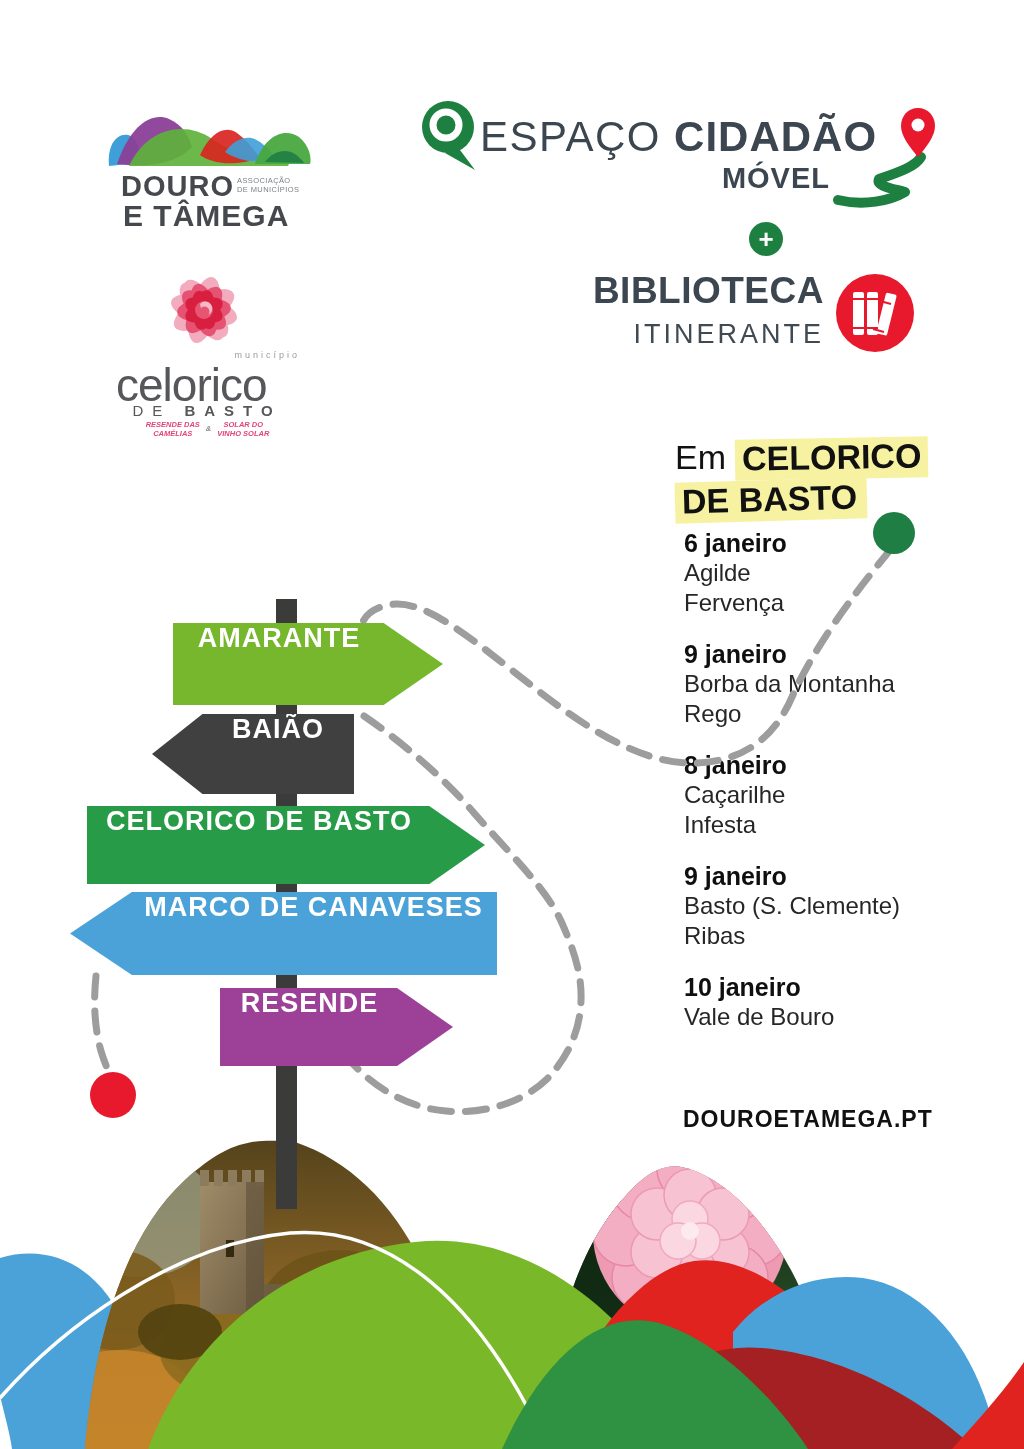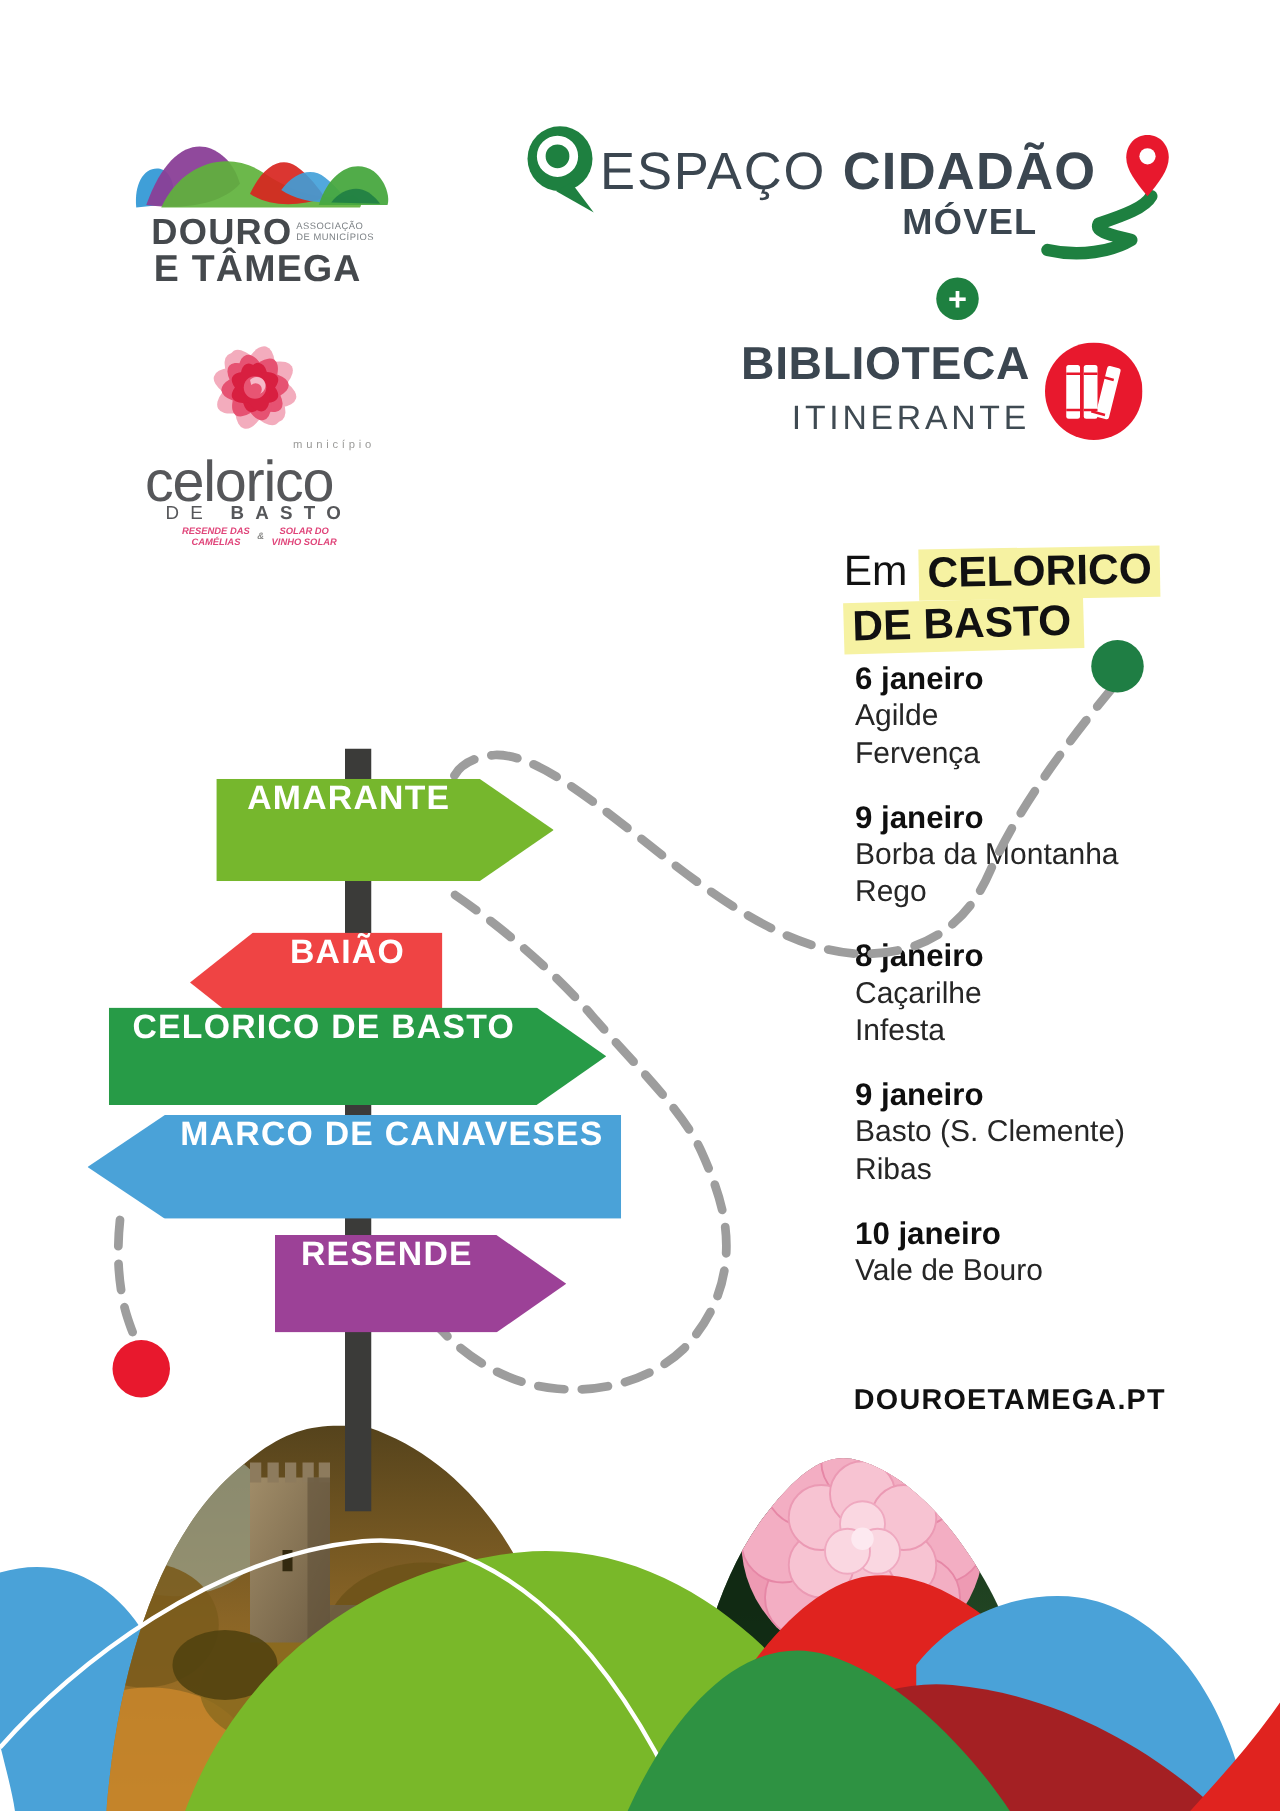--- a/index.html
+++ b/index.html
@@ -36,22 +36,22 @@
   .schedule{left:684px;top:528px;width:300px;}
   .sched-entry{margin-bottom:21px;}
   .sched-date{font-size:25px;font-weight:bold;line-height:30px;color:#0f0f0f;}
   .sched-loc{font-size:24px;line-height:30px;color:#262626;}
   .website{left:683px;top:1106px;font-size:23px;font-weight:bold;letter-spacing:1px;color:#111;}
   
   .sign{position:absolute;display:flex;justify-content:center;
         color:#fff;font-weight:bold;font-size:27px;letter-spacing:1px;white-space:nowrap;z-index:3;}
   .sign-amarante{left:173px;top:623px;width:270px;height:82px;background:#76b72d;
     clip-path:polygon(0 0,78% 0,100% 50%,78% 100%,0 100%);padding-right:58px;box-sizing:border-box;}
-  .sign-baiao{left:152px;top:714px;width:202px;height:80px;background:#ef4444;
-    clip-path:polygon(100% 0,25% 0,0 50%,25% 100%,100% 100%);padding-left:50px;box-sizing:border-box;margin-top:32px;}
+  .sign-baiao{left:152px;top:714px;width:202px;height:80px;background:#404040;
+    clip-path:polygon(100% 0,25% 0,0 50%,25% 100%,100% 100%);padding-left:50px;box-sizing:border-box;}
   .sign-celorico{left:87px;top:806px;width:398px;height:78px;background:#279b47;
     clip-path:polygon(0 0,86% 0,100% 50%,86% 100%,0 100%);padding-right:54px;box-sizing:border-box;}
   .sign-marco{left:70px;top:892px;width:427px;height:83px;background:#4aa2d8;
     clip-path:polygon(100% 0,14.5% 0,0 50%,14.5% 100%,100% 100%);padding-left:60px;box-sizing:border-box;}
   .sign-resende{left:220px;top:988px;width:233px;height:78px;background:#9c4197;
     clip-path:polygon(0 0,76% 0,100% 50%,76% 100%,0 100%);padding-right:54px;box-sizing:border-box;}
   .decor-svg{position:absolute;left:0;top:0;z-index:1;pointer-events:none;}
   .icon-svg{position:absolute;z-index:2;}
 </style>
 </head>

